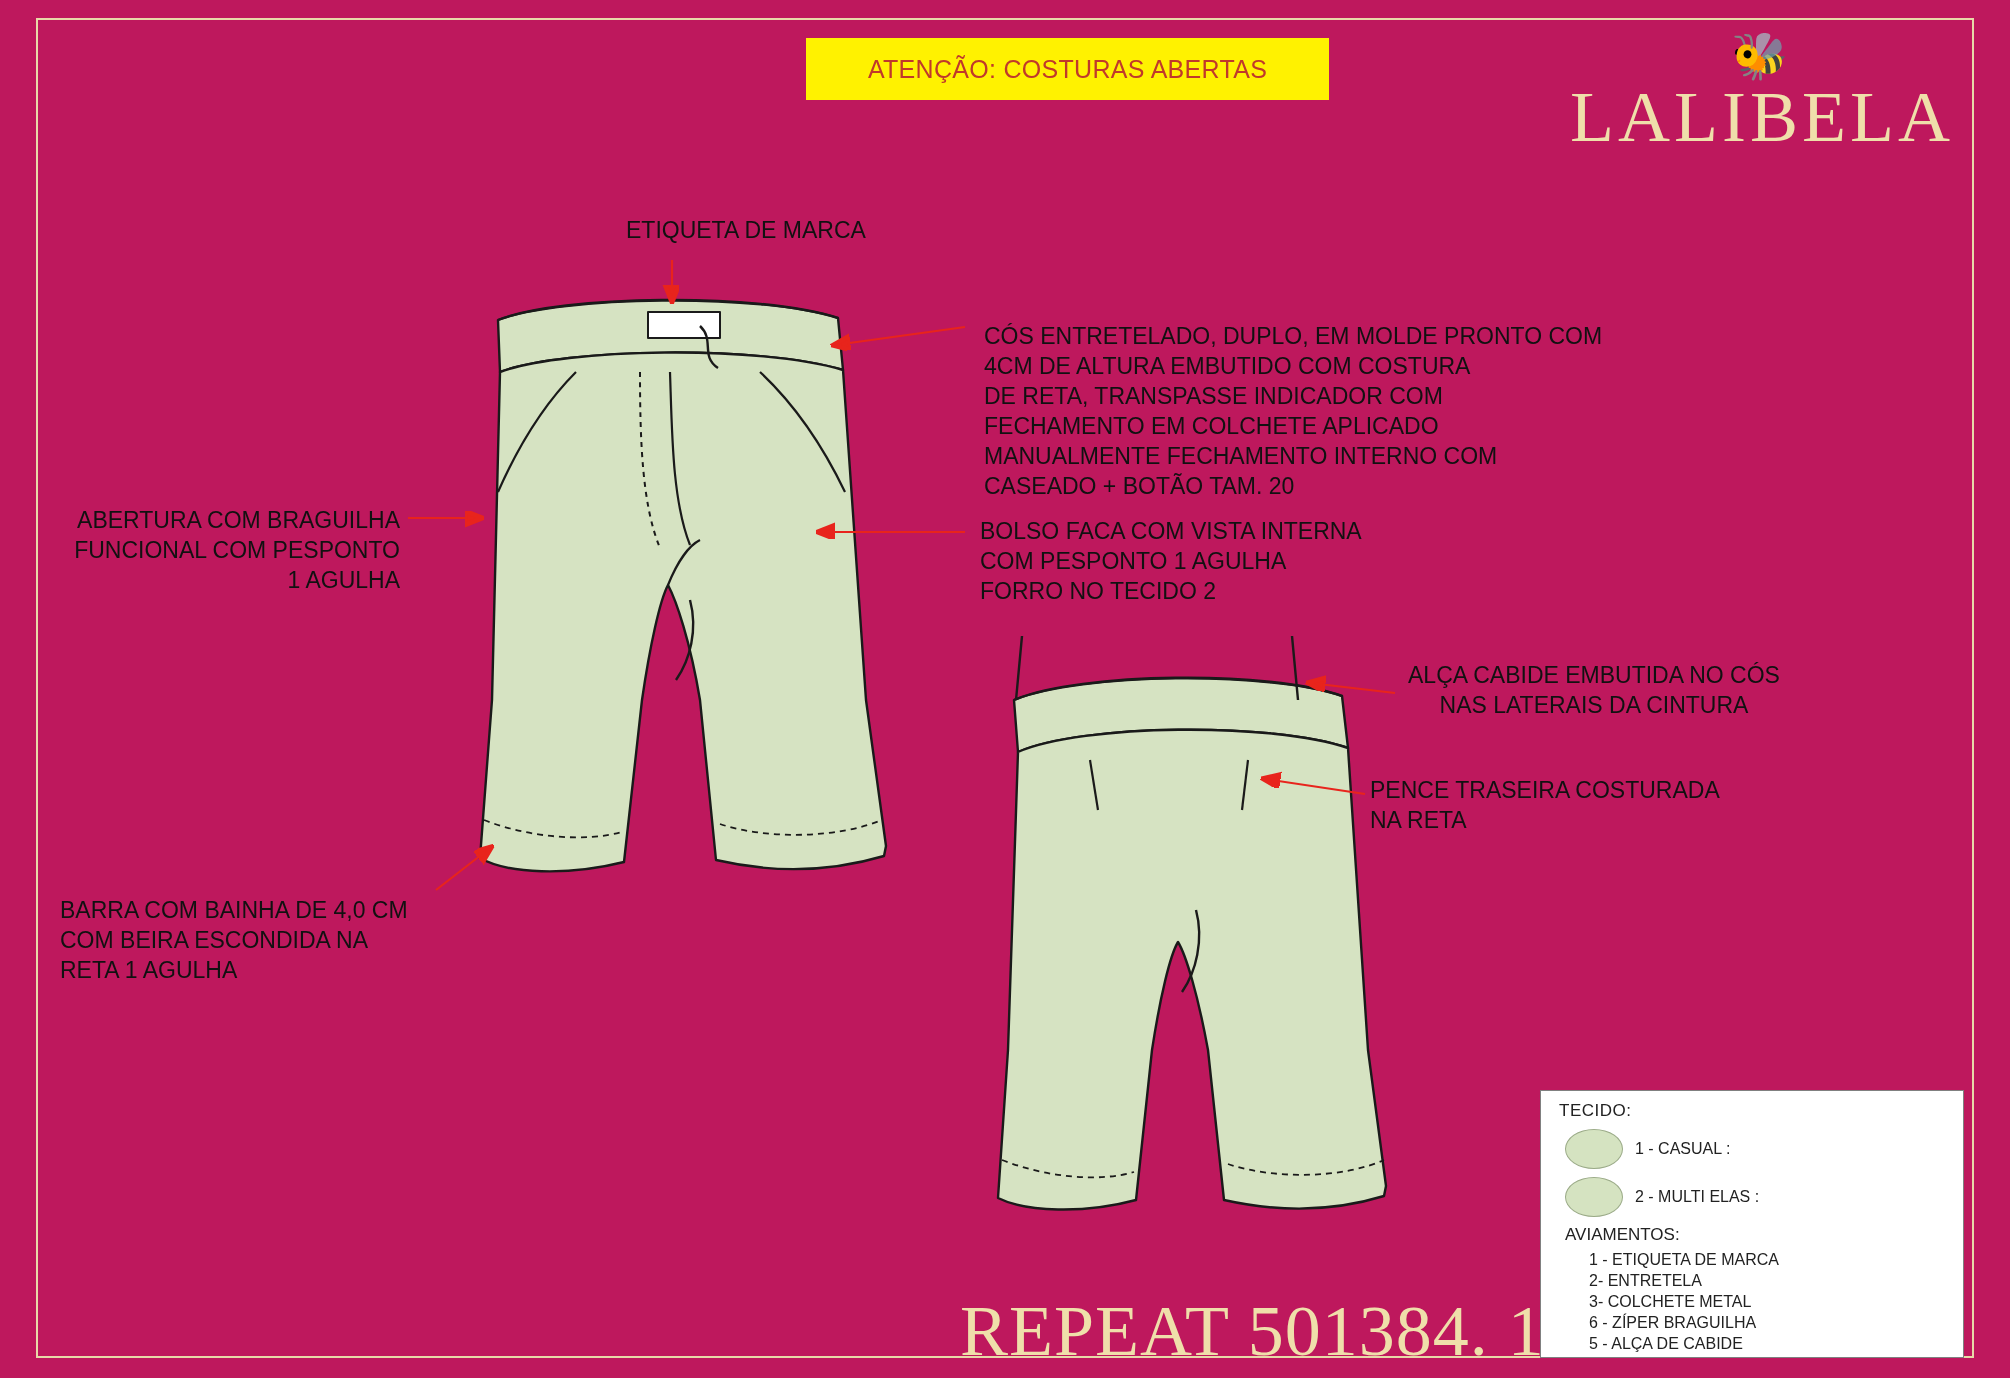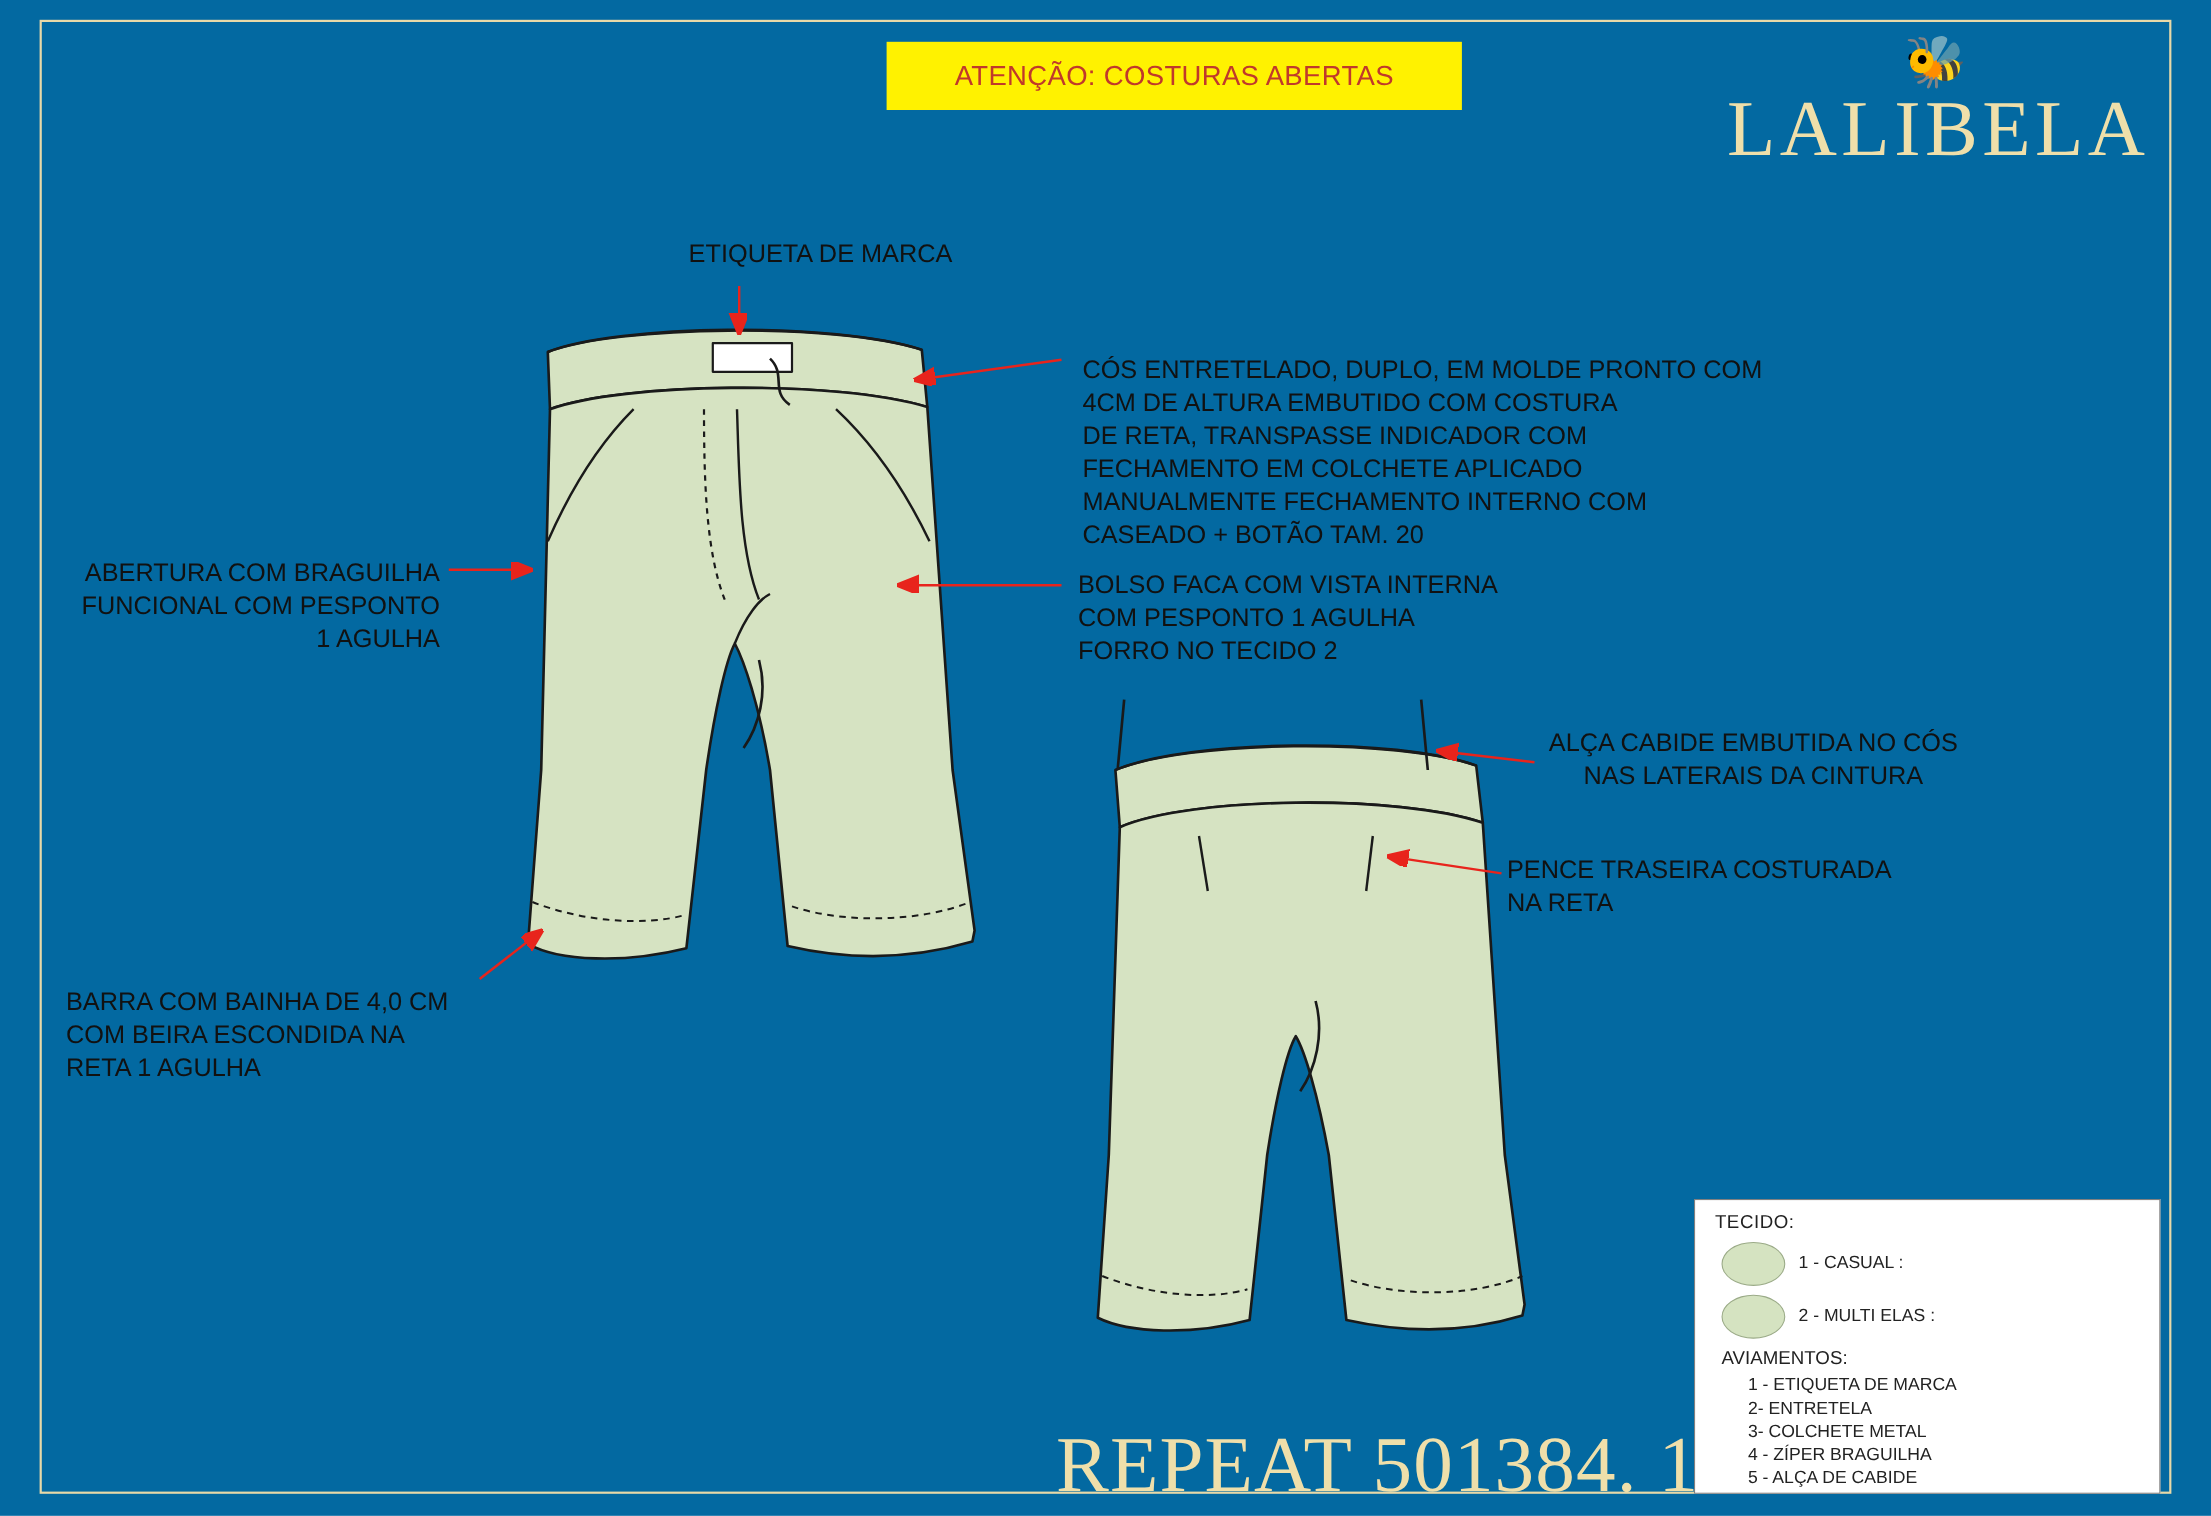--- a/index.html
+++ b/index.html
@@ -12,21 +12,21 @@
     height: 1378px;
     position: relative;
     font-family: "Liberation Sans", sans-serif;
     overflow: hidden;
   }
   #sheet {
     position: absolute;
     left: 0; top: 0;
     width: 2010px;
     height: 1378px;
-    background: #0369a1;
+    background: #be185d;
   }
   .border-frame {
     position: absolute;
     left: 36px;
     top: 18px;
     width: 1938px;
     height: 1340px;
     border: 2px solid #e8d9a8;
     box-sizing: border-box;
   }
@@ -270,18 +270,18 @@
     <div class="swatch-row">
       <div class="swatch"></div>
       <div class="swatch-label">2 - MULTI ELAS :</div>
     </div>
 
     <div class="aviamentos-title">AVIAMENTOS:</div>
     <ul class="aviamentos-list">
       <li>1 - ETIQUETA DE MARCA</li>
       <li>2-  ENTRETELA</li>
       <li>3- COLCHETE METAL</li>
-      <li>4 - ZÍPER BRAGUILHA</li>
+      <li>6 - ZÍPER BRAGUILHA</li>
       <li>5 - ALÇA DE CABIDE</li>
     </ul>
   </div>
 
 </div>
 
 </body></html>

